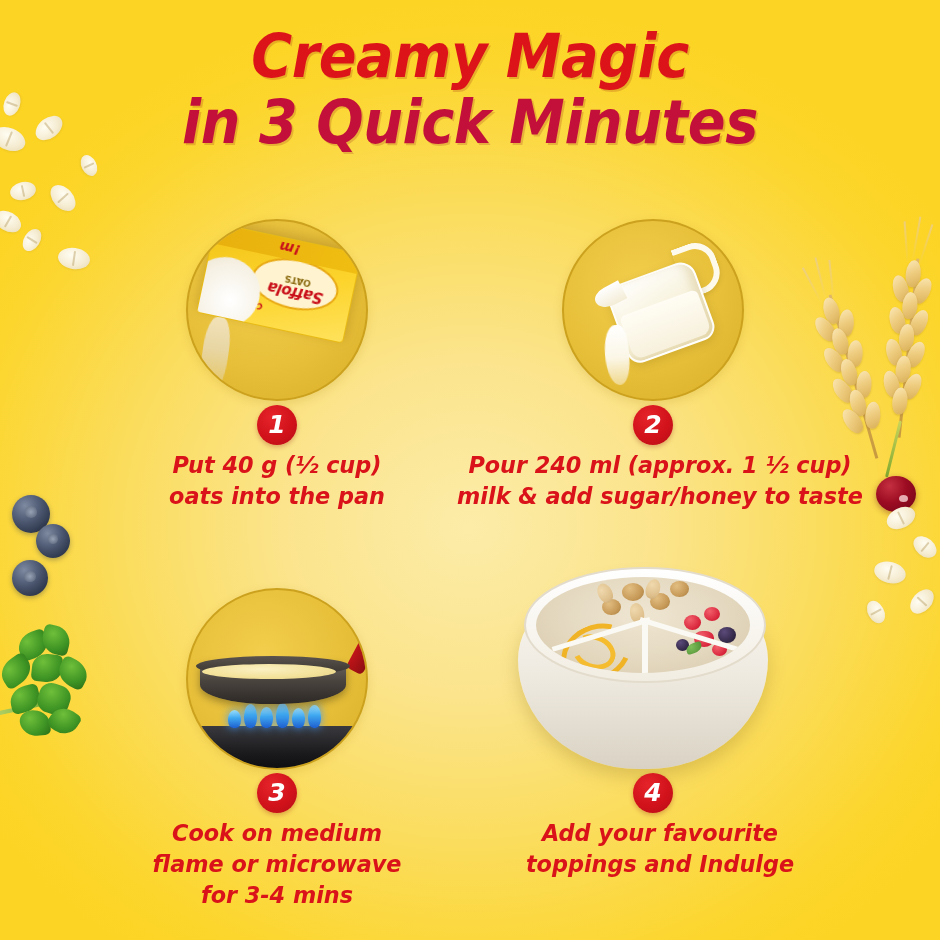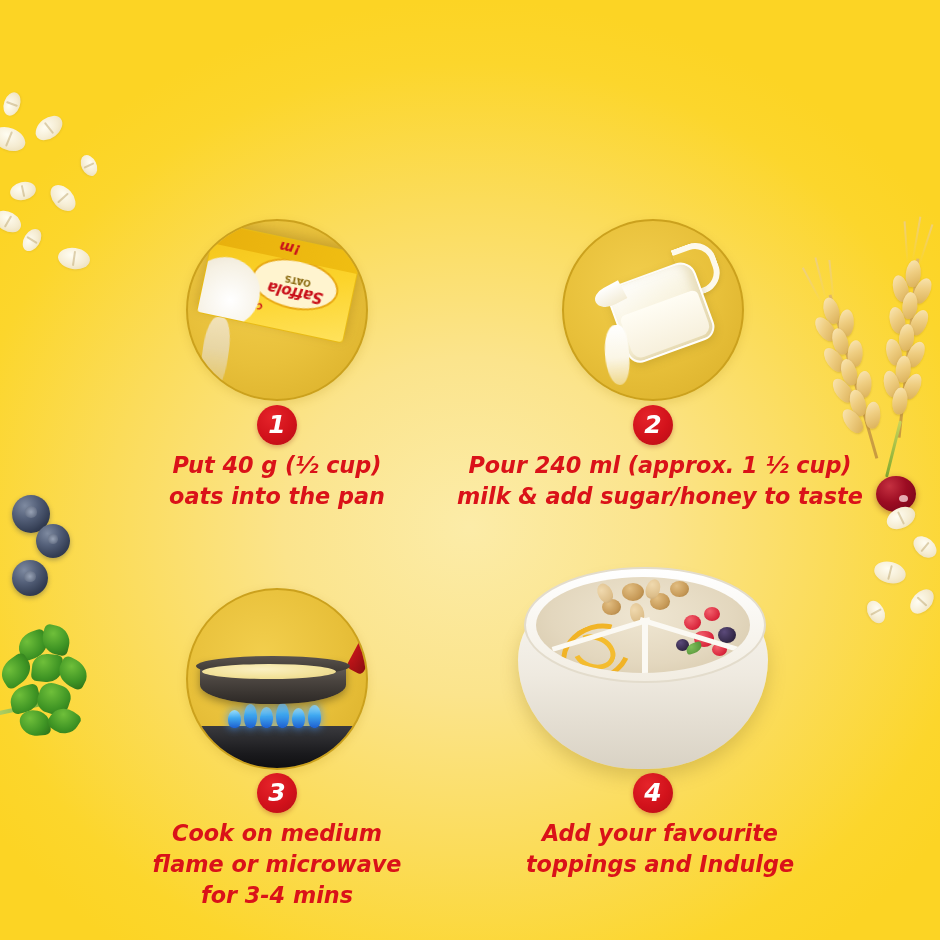--- a/index.html
+++ b/index.html
@@ -378,20 +378,24 @@
   </div>
 
   <div>
     <div class="flake" style="left:886px;top:508px;width:30px;height:20px;transform:rotate(-26deg);"></div>
     <div class="flake" style="left:912px;top:538px;width:26px;height:18px;transform:rotate(40deg);"></div>
     <div class="flake" style="left:874px;top:562px;width:32px;height:21px;transform:rotate(14deg);"></div>
     <div class="flake" style="left:908px;top:592px;width:28px;height:19px;transform:rotate(-48deg);"></div>
     <div class="flake" style="left:864px;top:604px;width:24px;height:16px;transform:rotate(62deg);"></div>
   </div>
 
+  <div class="title-wrap">
+    <span class="title-line l1">Creamy Magic</span>
+    <span class="title-line l2">in 3 Quick Minutes</span>
+  </div>
 
   <div class="circle ring" id="c1">
     <div class="pack">
       <div class="pack-face">
         <div class="pack-claim">Creamy Oats</div>
         <div class="pack-oval"></div>
         <div class="pack-brand">Saffola</div>
         <div class="pack-sub">OATS</div>
         <div class="pack-strip"></div>
         <div class="pack-im">!m</div>

